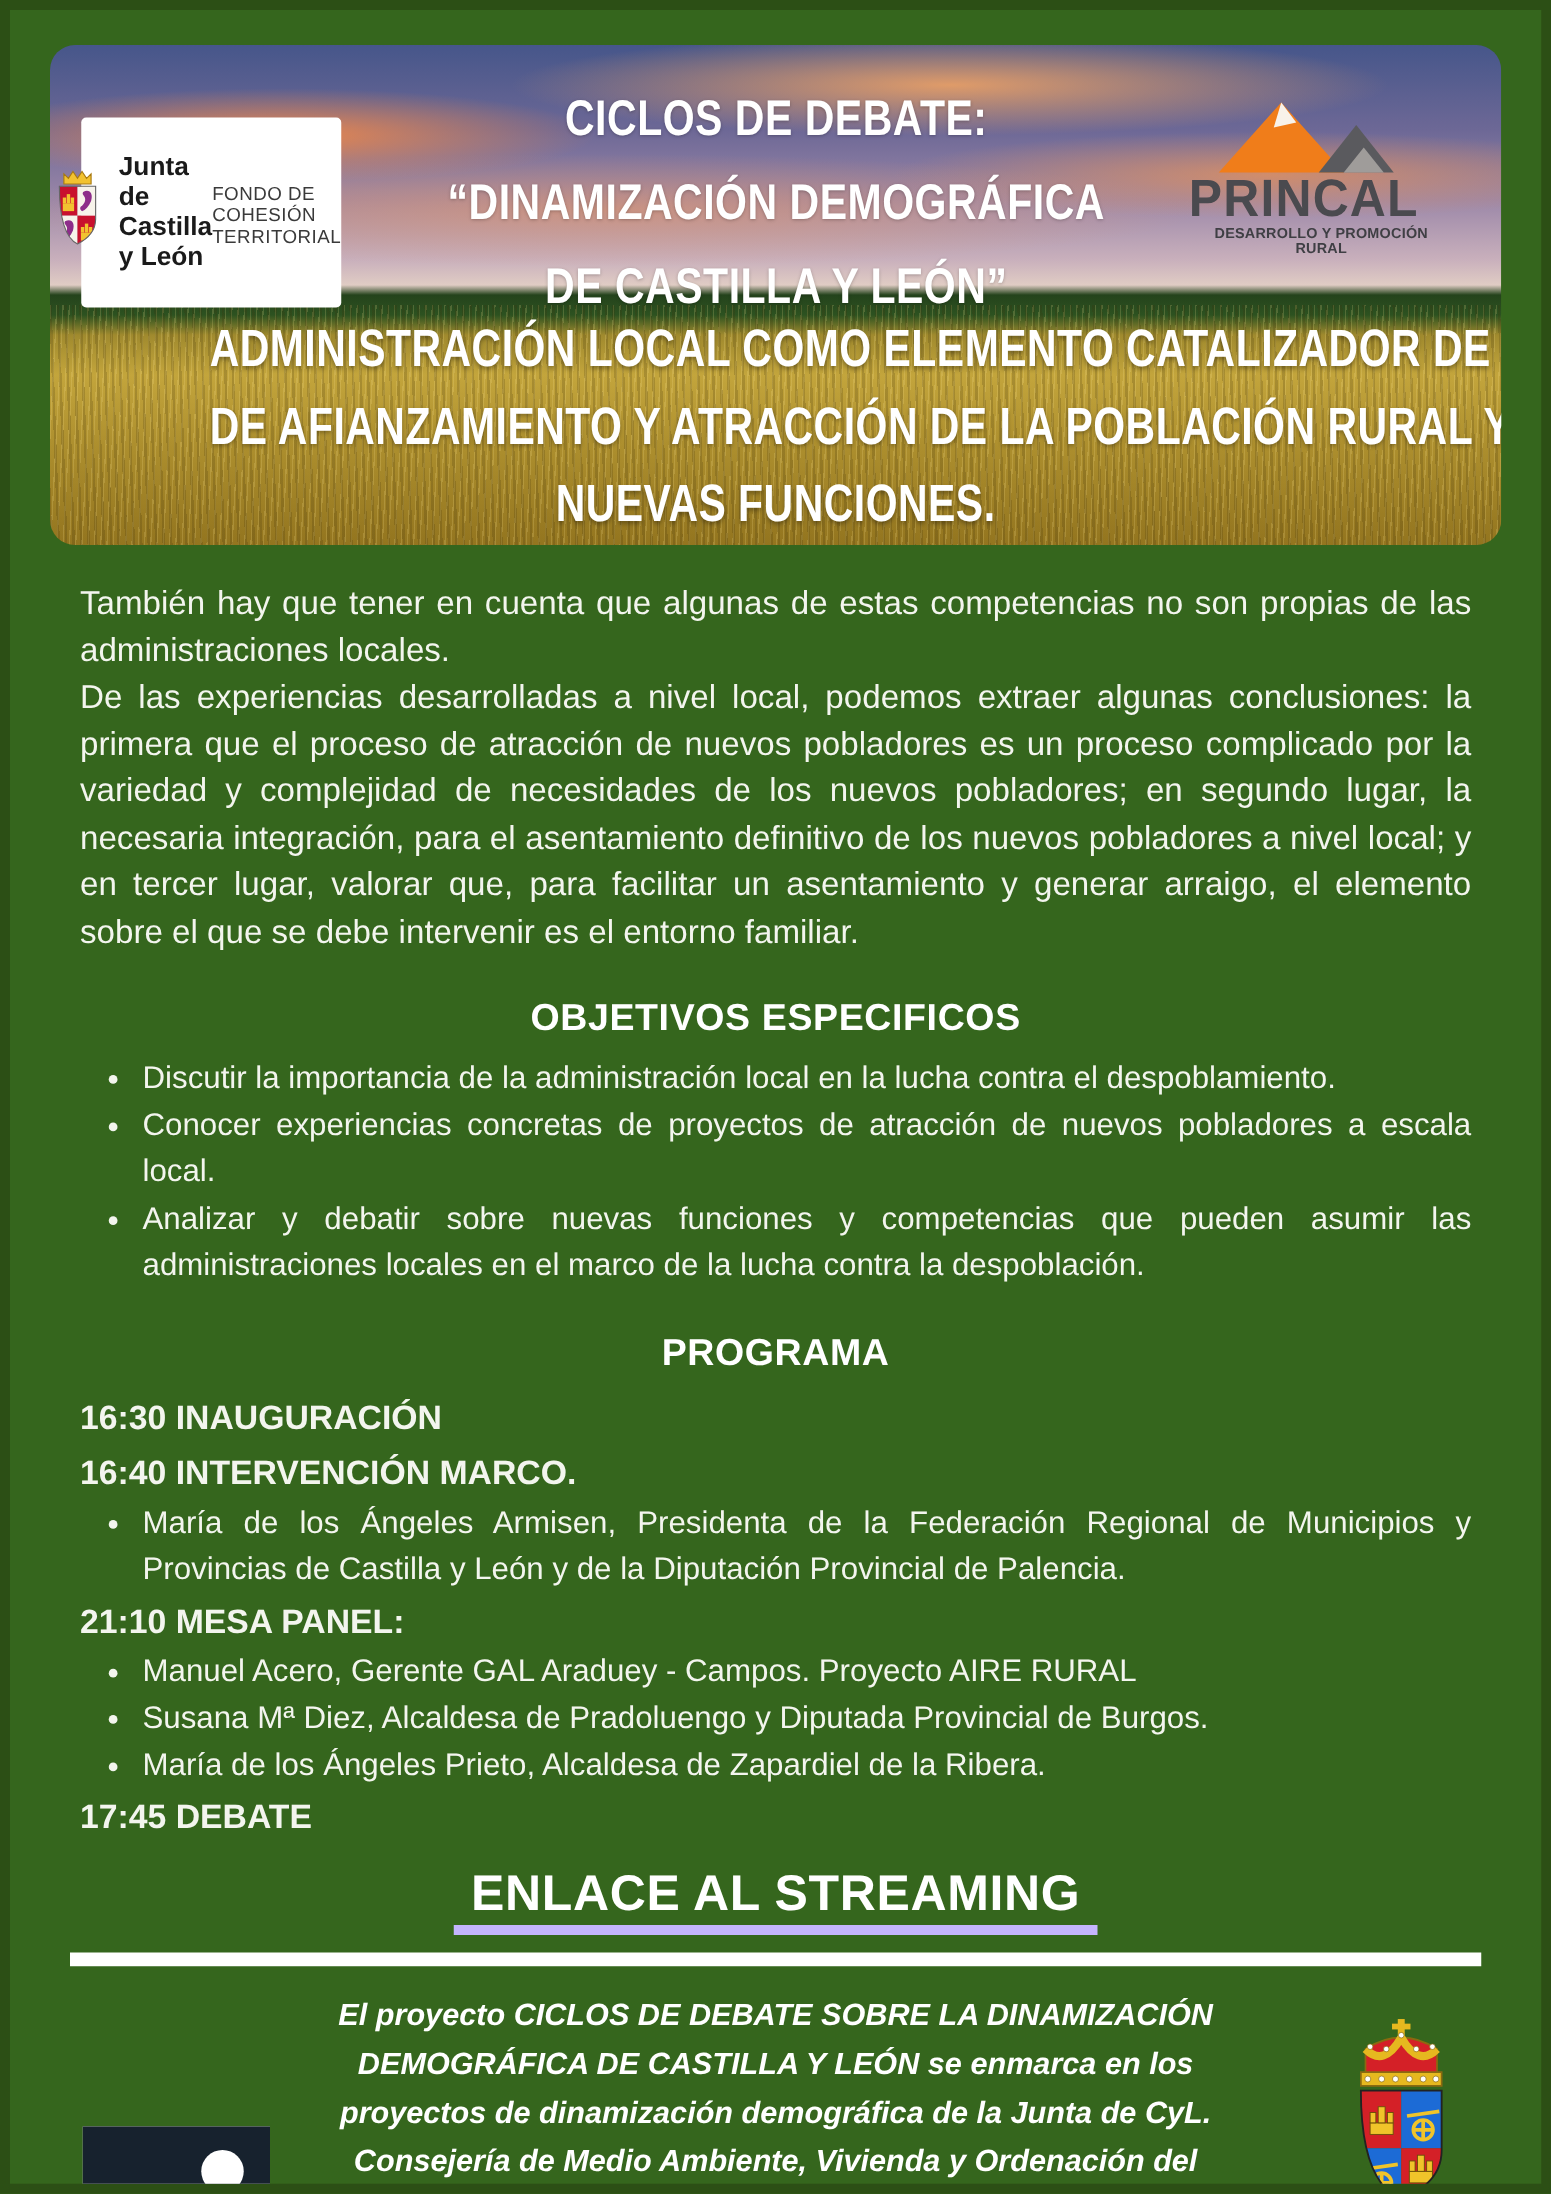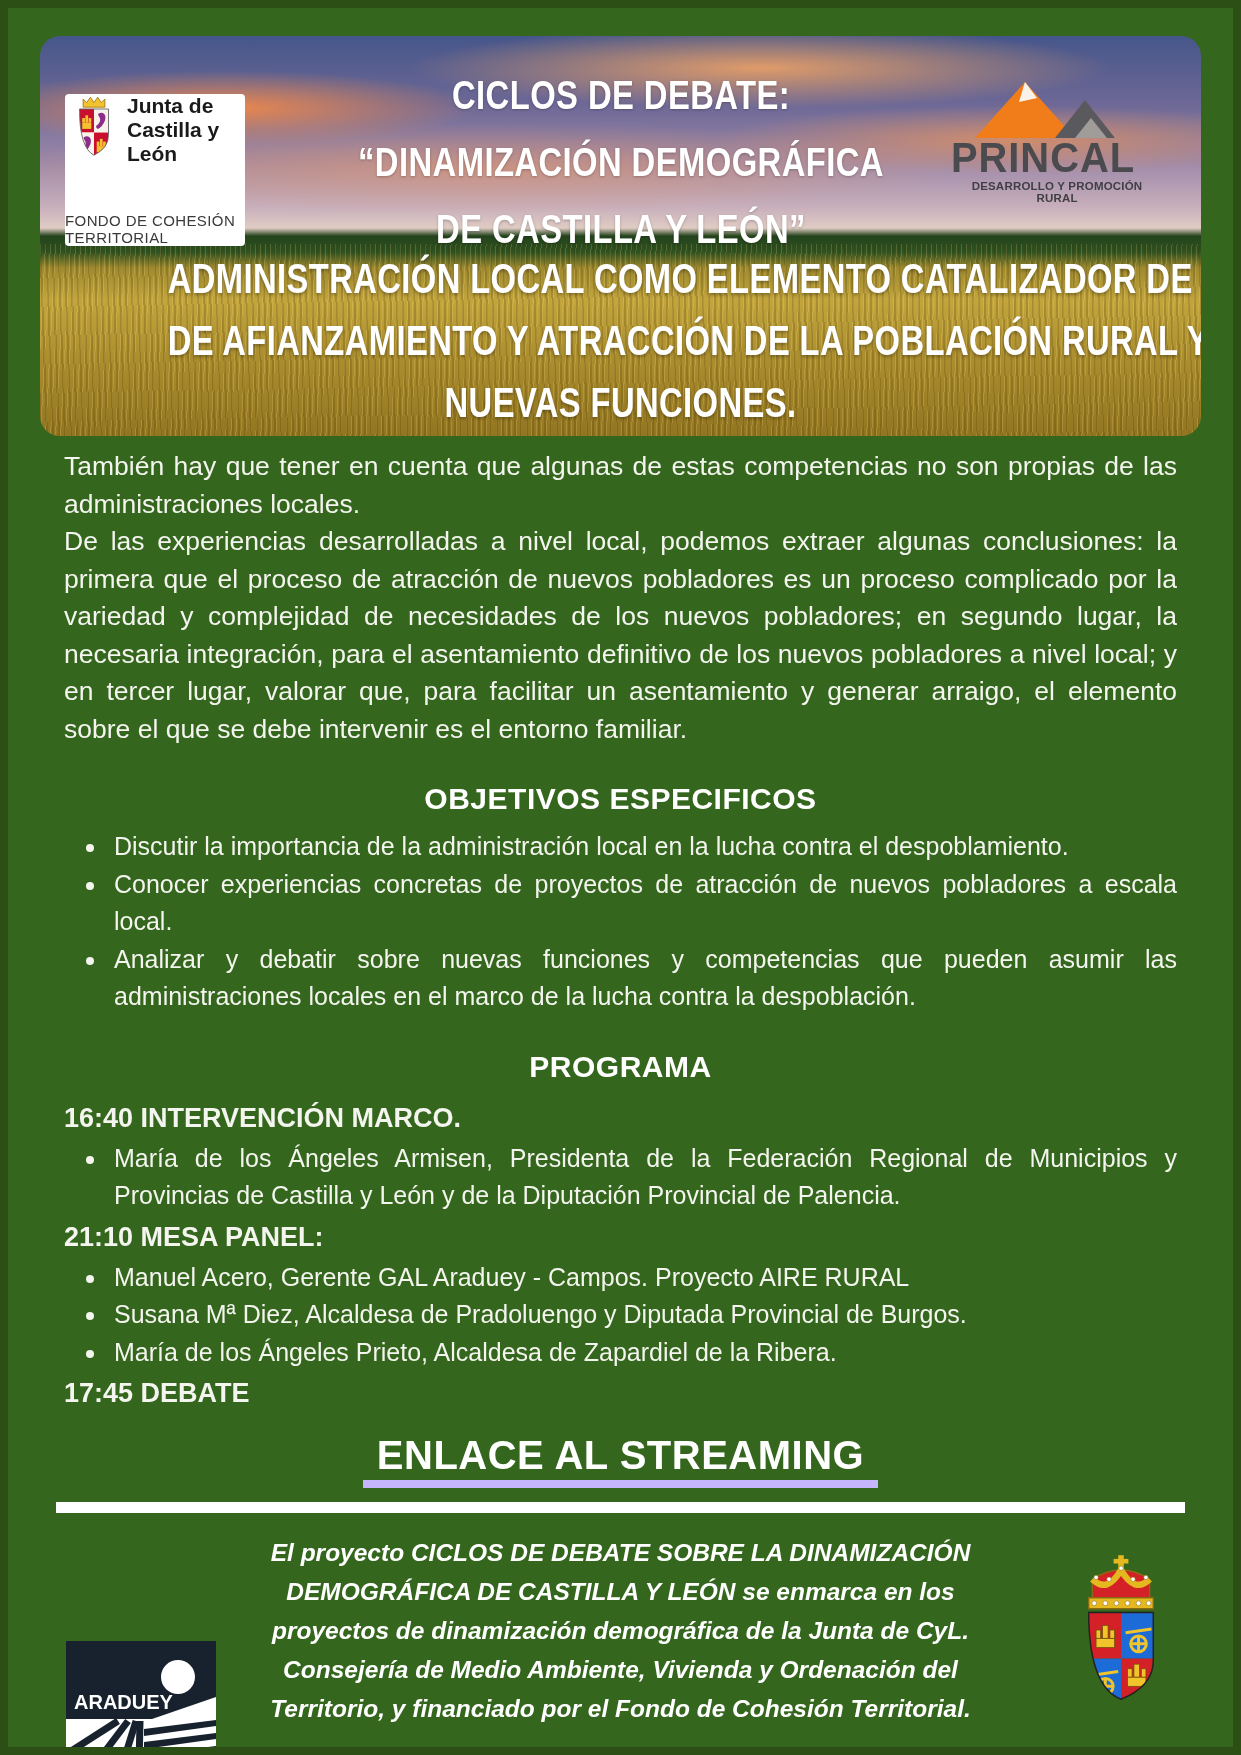--- a/index.html
+++ b/index.html
@@ -32,23 +32,23 @@
         #24431c 50%, #2d5220 54%,
         #a08a2e 58%, #c3a53c 66%, #ad8f2e 80%, #93751f 100%);
   }
   .hero::after{
     content:"";position:absolute;left:0;right:0;top:52%;bottom:0;
     background:
       repeating-linear-gradient(88deg, rgba(62,48,8,.20) 0 2px, rgba(62,48,8,0) 2px 6px),
       repeating-linear-gradient(93deg, rgba(255,232,150,.18) 0 1px, rgba(255,232,150,0) 1px 5px);
   }
   .junta-box{
-    position:absolute;left:25px;top:58px;width:180px;height:152px;
+    position:absolute;left:25px;top:58px;width:208px;height:152px;
     background:#fff;border-radius:4px;z-index:3;
-    display:flex;flex-direction:column;align-items:center;justify-content:space-between;
+    display:flex;align-items:center;justify-content:flex-end;
   }
   .junta-row{display:flex;align-items:center;gap:4px;}
   .junta-name{font-weight:bold;color:#1a1a1a;font-size:21px;line-height:24px;}
   .junta-sub{margin-top:5px;font-size:15px;color:#3a3a3a;letter-spacing:.4px;}
   .hero-title{
     position:absolute;left:50%;top:26px;transform:translateX(-50%);
     width:700px;text-align:center;z-index:2;
   }
   .hero-title .tl{
     color:#fff;font-weight:bold;font-size:40px;line-height:67px;
@@ -65,21 +65,21 @@
   .princal-tag{font-weight:bold;font-size:11.5px;color:#3f3f44;margin-top:2px;letter-spacing:.2px;margin-left:28px;}
   .hero-subtitle{
     position:absolute;left:0;right:0;top:212px;text-align:center;z-index:2;
   }
   .hero-subtitle .sl{
     color:#fff;font-weight:bold;font-size:42px;line-height:62px;
     white-space:nowrap;transform:scaleX(.78);letter-spacing:.5px;
     text-shadow:0 2px 4px rgba(0,0,0,.3);
   }
   
-  .content{padding:12px 56px 0 56px;color:#f3f5ee;}
+  .content{padding:28px 56px 0 56px;color:#f3f5ee;}
   .para{margin:0;font-size:26.5px;line-height:37.5px;text-align:justify;}
   .h2{
     margin:34px 0 12px 0;text-align:center;
     font-size:30px;font-weight:bold;color:#fff;letter-spacing:.5px;
   }
   ul.blist{margin:0;padding:0 0 0 44px;}
   ul.blist li{
     font-size:25px;line-height:37.5px;text-align:justify;
     padding-left:6px;margin:0;
   }
@@ -179,20 +179,21 @@
     <p class="para">De las experiencias desarrolladas a nivel local, podemos extraer algunas conclusiones: la primera que el proceso de atracción de nuevos pobladores es un proceso complicado por la variedad y complejidad de necesidades de los nuevos pobladores; en segundo lugar, la necesaria integración, para el asentamiento definitivo de los nuevos pobladores a nivel local; y en tercer lugar, valorar que, para facilitar un asentamiento y generar arraigo, el elemento sobre el que se debe intervenir es el entorno familiar.</p>
 
     <div class="h2">OBJETIVOS ESPECIFICOS</div>
     <ul class="blist">
       <li>Discutir la importancia de la administración local en la lucha contra el despoblamiento.</li>
       <li>Conocer experiencias concretas de proyectos de atracción de nuevos pobladores a escala local.</li>
       <li>Analizar y debatir sobre nuevas funciones y competencias que pueden asumir las administraciones locales en el marco de la lucha contra la despoblación.</li>
     </ul>
 
     <div class="h2">PROGRAMA</div>
+    <div class="prog-time">16:30 INAUGURACIÓN</div>
     <div class="prog-time">16:40 INTERVENCIÓN MARCO.</div>
     <ul class="blist">
       <li>María de los Ángeles Armisen, Presidenta de la Federación Regional de Municipios y Provincias de Castilla y León y de la Diputación Provincial de Palencia.</li>
     </ul>
     <div class="prog-time">21:10 MESA PANEL:</div>
     <ul class="blist">
       <li>Manuel Acero, Gerente GAL Araduey - Campos. Proyecto AIRE RURAL</li>
       <li>Susana Mª Diez, Alcaldesa de Pradoluengo y Diputada Provincial de Burgos.</li>
       <li>María de los Ángeles Prieto, Alcaldesa de Zapardiel de la Ribera.</li>
     </ul>

